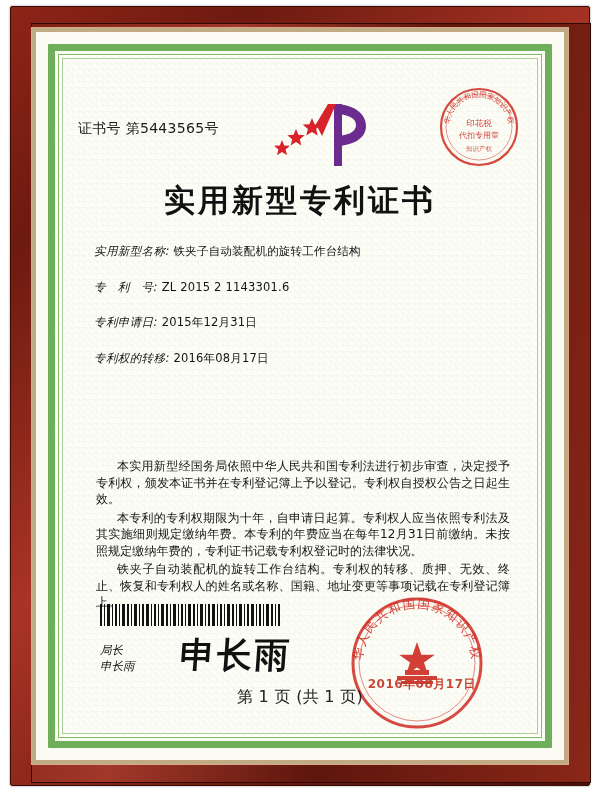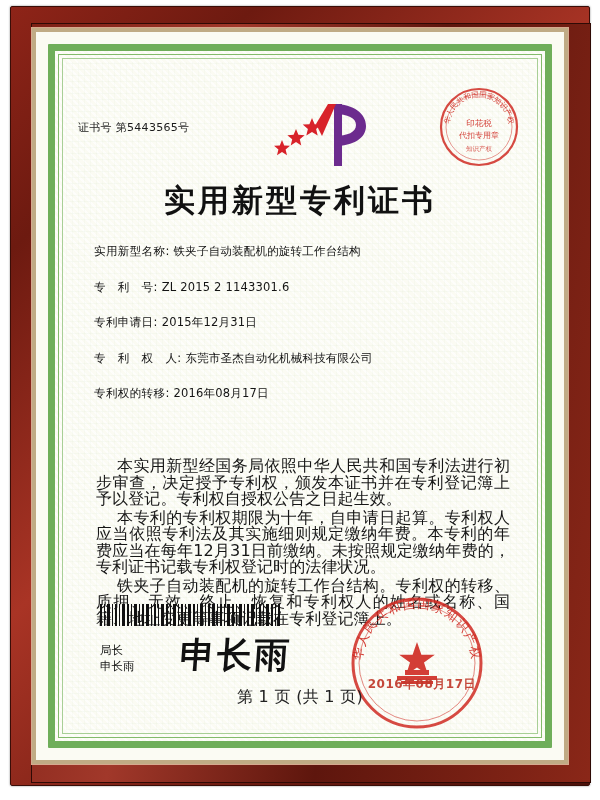--- a/index.html
+++ b/index.html
@@ -111,21 +111,21 @@
     left: 36px;
     top: 44px;
     right: 36px;
     bottom: 36px;
   }
 
   .serial {
     position: absolute;
     left: 6px;
     top: 44px;
-    font-size: 11px;
+    font-size: 14px;
     color: #1b1b1b;
     letter-spacing: 0.3px;
     white-space: nowrap;
   }
 
   
   .logo {
     position: absolute;
     left: 198px;
     top: 20px;
@@ -161,31 +161,31 @@
     top: 168px;
     right: 12px;
   }
   .field-row {
     font-size: 11.5px;
     color: #141414;
     margin-bottom: 20.5px;
     letter-spacing: 0.2px;
     white-space: nowrap;
   }
-  .field-label { letter-spacing: 0.4px; }
+  .field-label { letter-spacing: 0.4px; font-style: italic; }
   .field-value { letter-spacing: 0.2px; }
 
   .paragraphs {
     position: absolute;
     left: 24px;
     right: 18px;
     top: 382px;
   }
   .para {
-    font-size: 16px;
+    font-size: 12px;
     line-height: 16.5px;
     color: #161616;
     text-indent: 21px;
     text-align: justify;
     margin-bottom: 2px;
     letter-spacing: 0.1px;
   }
 
   .barcode {
     position: absolute;
@@ -195,20 +195,21 @@
     height: 22px;
   }
 
   .director-label {
     position: absolute;
     left: 28px;
     top: 566px;
     font-size: 11.5px;
     line-height: 16px;
     color: #111;
+    font-style: italic;
   }
   .signature {
     position: absolute;
     left: 108px;
     top: 556px;
     font-size: 35px;
     font-weight: bold;
     font-family: "DejaVu Serif", serif;
     color: #111;
     letter-spacing: 2px;
@@ -299,24 +300,20 @@
         <span class="field-label">实用新型名称:</span>
         <span class="field-value">铁夹子自动装配机的旋转工作台结构</span>
       </div>
       <div class="field-row">
         <span class="field-label">专　利　号:</span>
         <span class="field-value">ZL 2015 2 1143301.6</span>
       </div>
       <div class="field-row">
         <span class="field-label">专利申请日:</span>
         <span class="field-value">2015年12月31日</span>
-      </div>
-      <div class="field-row">
-        <span class="field-label">专　利　权　人:</span>
-        <span class="field-value">东莞市圣杰自动化机械科技有限公司</span>
       </div>
       <div class="field-row">
         <span class="field-label">专利权的转移:</span>
         <span class="field-value">2016年08月17日</span>
       </div>
     </div>
 
     <div class="paragraphs">
       <div class="para">本实用新型经国务局依照中华人民共和国专利法进行初步审查，决定授予专利权，颁发本证书并在专利登记簿上予以登记。专利权自授权公告之日起生效。</div>
       <div class="para">本专利的专利权期限为十年，自申请日起算。专利权人应当依照专利法及其实施细则规定缴纳年费。本专利的年费应当在每年12月31日前缴纳。未按照规定缴纳年费的，专利证书记载专利权登记时的法律状况。</div>

